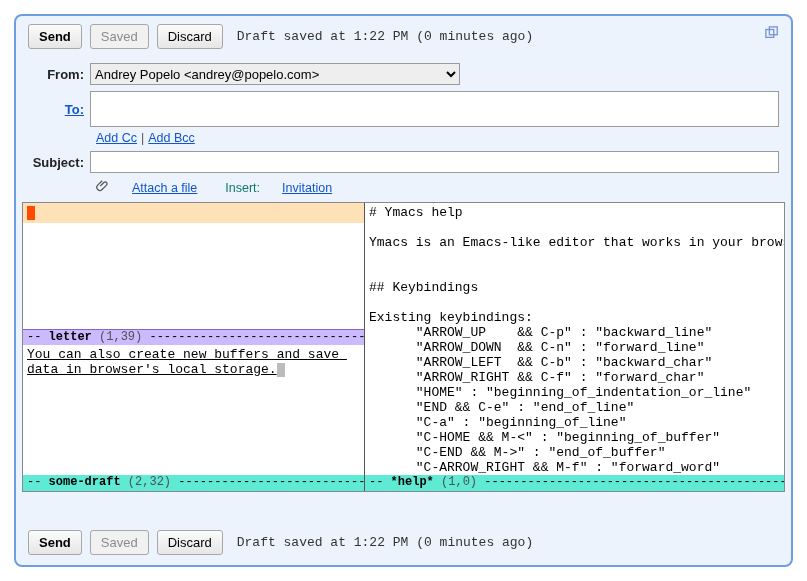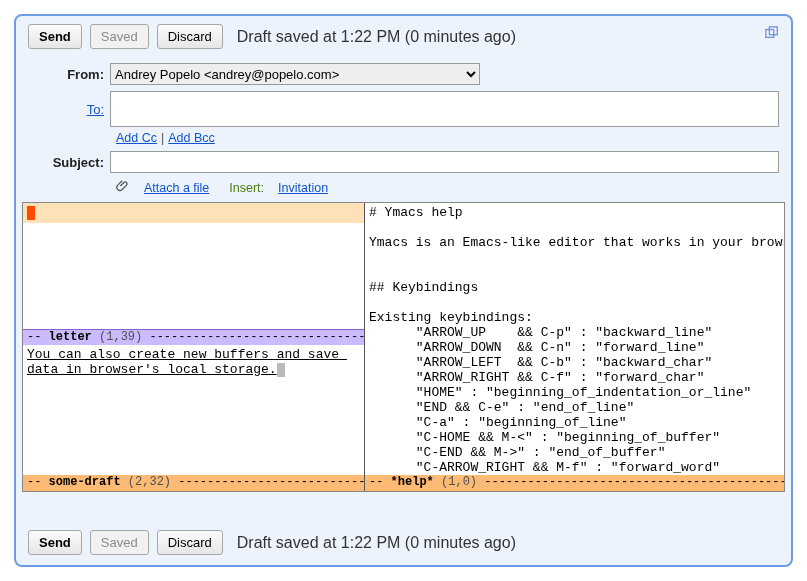--- a/index.html
+++ b/index.html
@@ -33,50 +33,50 @@
     border-radius: 3px;
     background: linear-gradient(#fbfbfb,#e6e6e6);
     cursor: pointer;
   }
   .btn.send { font-weight: bold; }
   .btn[disabled] {
     color: #8b8b8b;
     background: #f1f1f1;
     cursor: default;
   }
-  .status { color: #333; font-size: 16px; margin-left: 6px; }
+  .status { color: #333; font-size: 13px; margin-left: 6px; font-family: Liberation Mono, monospace; }
   .popout {
     position: absolute; top: 10px; right: 12px;
     width: 14px; height: 14px; cursor: pointer;
     opacity: 0.7;
   }
   .popout svg { width: 14px; height: 14px; fill: #416dc0; }
-  .formrows { padding: 0 12px 0 12px; margin-left: 20px; }
+  .formrows { padding: 0 12px 0 12px; }
   .row { display: flex; align-items: center; margin-top: 6px; }
   .lab {
     width: 62px; text-align: right; padding-right: 6px;
     font-weight: bold; color: #222; font-size: 13px;
   }
-  .lab.link { color: #1155cc; text-decoration: underline; cursor: pointer; font-weight: normal;}
+  .lab.link { color: #1155cc; text-decoration: underline; cursor: pointer; font-weight: bold;}
   select.from {
     flex: 0 0 370px; height: 22px;
     border: 1px solid #9b9b9b; background: #eee;
     font: 13px Arial;
   }
   input.txt, textarea.to {
     flex: 1; border: 1px solid #9b9b9b; background: #fff;
     font: 13px Arial; padding: 3px 5px; height: 22px;
   }
   textarea.to { height: 36px; resize: none; }
   .subrow { display: flex; align-items: flex-end; margin-top: 4px; margin-left: 68px; gap: 4px; font-size: 12.5px;}
   .link { color: #1155cc; text-decoration: underline; cursor: pointer; }
   .sep { color: #555; }
-  .attachrow { display: flex; align-items: center; gap: 14px; margin: 6px 0 6px 68px; font-size: 12.5px;}
+  .attachrow { display: flex; align-items: center; gap: 22px; margin: 6px 0 6px 68px; font-size: 12.5px;}
   .clip svg { width: 14px; height: 14px; stroke:#555; fill:none; stroke-width:1.4;}
-  .insert-lab { color:#4d7c0f; margin-left: 6px;}
+  .insert-lab { color:#0f766e; margin-left: 6px;}
   .editor {
     margin: 0 6px;
     border: 1px solid #888;
     background: #fff;
     height: 290px;
     display: flex;
     font: 13px "Courier New", monospace;
     color: #000;
   }
   .col {
@@ -93,21 +93,21 @@
     display: inline-block; width: 8px; height: 14px; background: #bbb; vertical-align: text-bottom;
   }
   .modeline {
     height: 16px; line-height: 16px;
     padding: 0 4px;
     font: 12px "Courier New", monospace;
     white-space: nowrap; overflow: hidden;
     flex-shrink: 0;
   }
   .modeline.lilac { background: #ccbaff; border-top:1px solid #8860d0;}
-  .modeline.gray  { background: #fdba74; }
+  .modeline.gray  { background: #5eead4; }
   .modeline .name { font-weight: bold; }
   .modeline .pos  { color: #505050; }
   .dashfill::after {
     content: "----------------------------------------------------------------------------------------------------";
     letter-spacing: 0;
   }
   .pane.sm { flex: 0 0 130px; text-decoration: underline; }
   .rightcontent { padding: 2px 4px; height: 272px; overflow: hidden; white-space: pre; }
 </style>
 </head>

